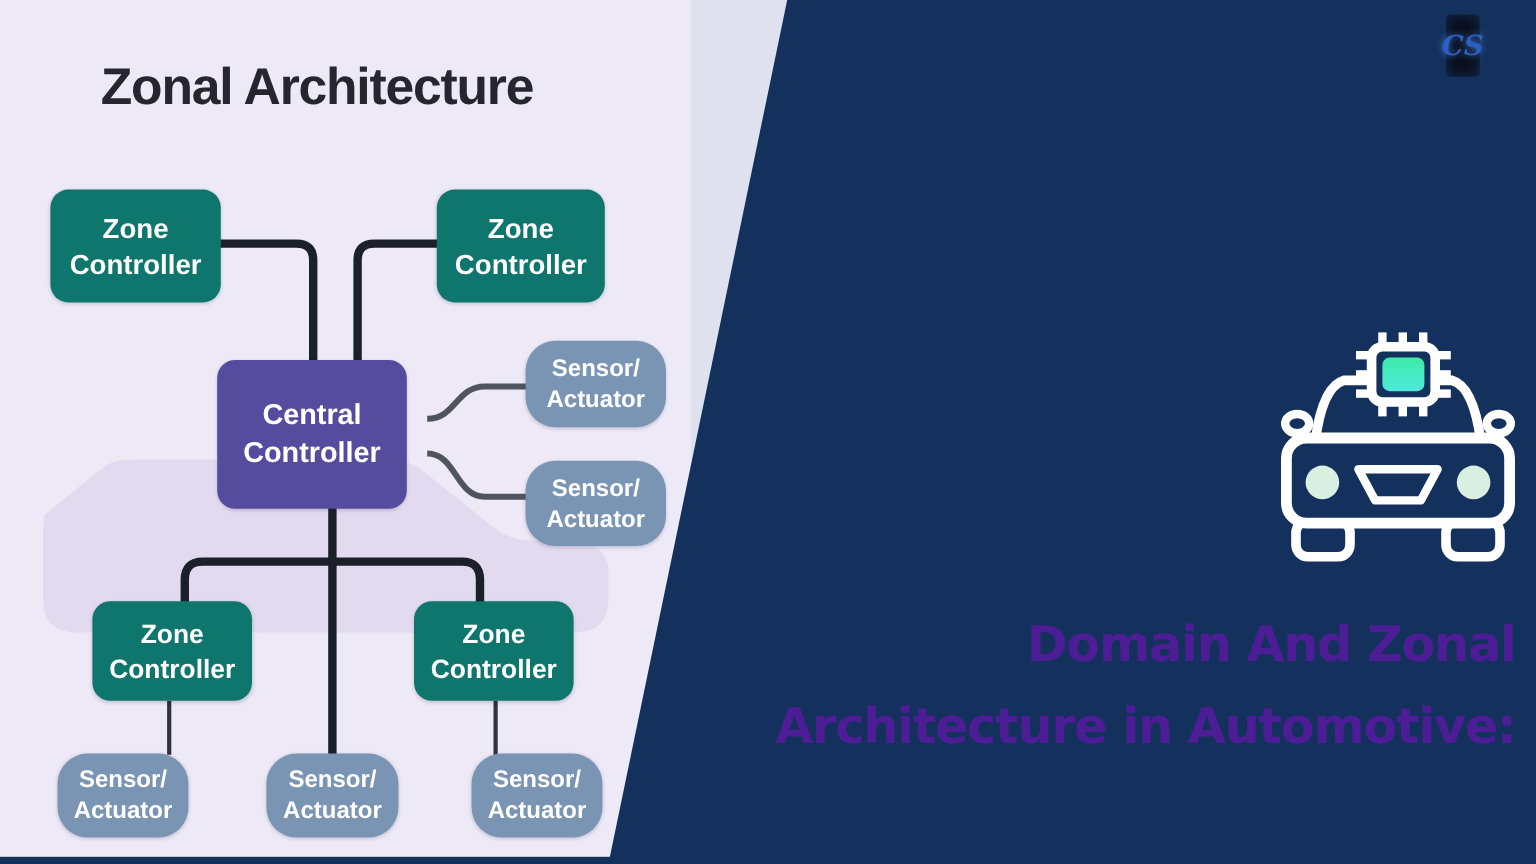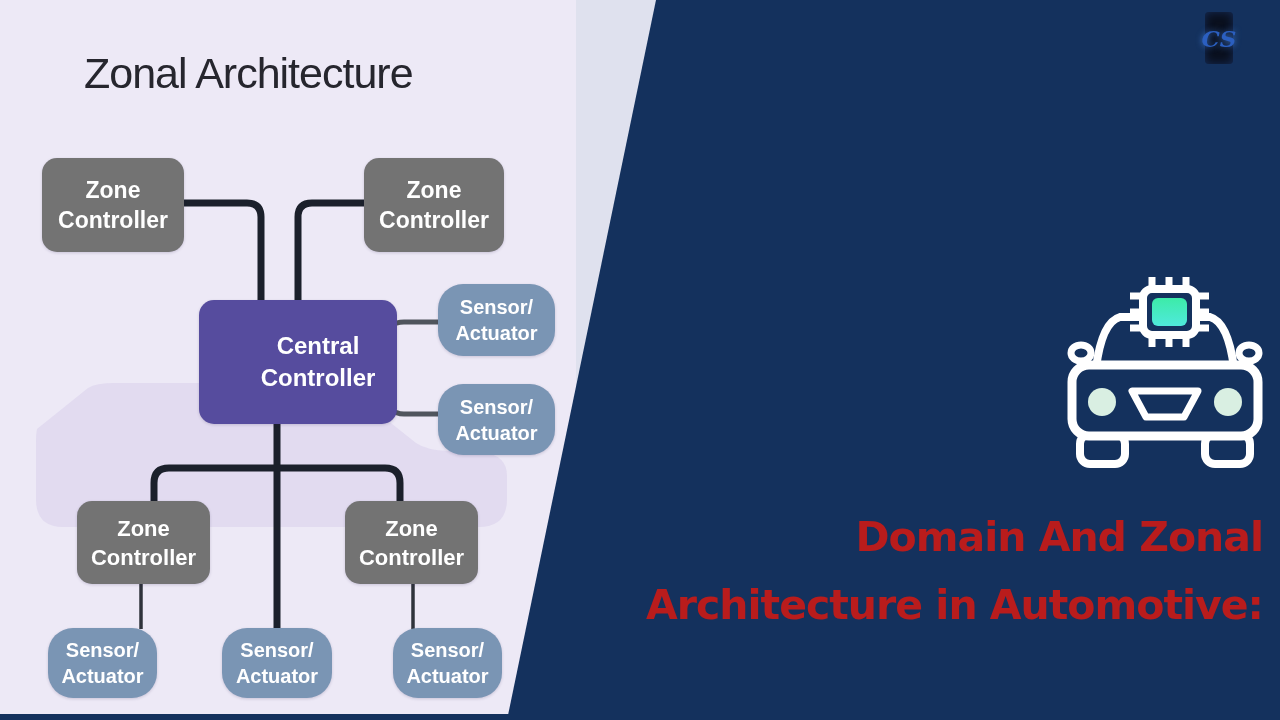--- a/index.html
+++ b/index.html
@@ -13,34 +13,34 @@
   .strip-bg{position:absolute;left:576px;top:0;width:704px;height:720px;background:#DFE1EE;}
   .navy-panel{
     position:absolute;left:0;top:0;width:1280px;height:720px;background:#14315D;
     clip-path:polygon(656px 0,1280px 0,1280px 720px,507px 720px);
   }
   .bottom-bar{position:absolute;left:0;bottom:0;width:1280px;height:6px;background:#14315D;}
   .silhouette{position:absolute;left:0;top:0;width:576px;height:720px;}
   
   .diagram-title{
     position:absolute;left:84px;top:52px;margin:0;
-    font-size:43px;font-weight:normal;letter-spacing:-1px;color:#26262E;line-height:1;
+    font-size:43px;font-weight:bold;letter-spacing:-1px;color:#26262E;line-height:1;
   }
   .connectors{position:absolute;left:0;top:0;width:576px;height:720px;}
   .node{
     position:absolute;border-radius:15px;color:#FFFFFF;font-weight:bold;
     display:flex;flex-direction:column;align-items:center;justify-content:center;
     text-align:center;box-shadow:0 1px 3px rgba(40,30,80,0.18);
   }
-  .orange{background:#737373;}
+  .orange{background:#0f766e;}
   .purple{background:#564C9E;}
   .steel{background:#7A95B4;border-radius:25px;}
   .n-zc1{left:42px;top:158px;width:142px;height:94px;font-size:23px;line-height:30px;}
   .n-zc2{left:364px;top:158px;width:140px;height:94px;font-size:23px;line-height:30px;}
-  .n-central{left:199px;top:300px;width:158px;height:124px;font-size:24px;line-height:32px;padding-left:40px;}
+  .n-central{left:181px;top:300px;width:158px;height:124px;font-size:24px;line-height:32px;}
   .n-sa-rt{left:438px;top:284px;width:117px;height:72px;font-size:20px;line-height:26px;}
   .n-sa-rb{left:438px;top:384px;width:117px;height:71px;font-size:20px;line-height:26px;}
   .n-zc3{left:77px;top:501px;width:133px;height:83px;font-size:22px;line-height:29px;}
   .n-zc4{left:345px;top:501px;width:133px;height:83px;font-size:22px;line-height:29px;}
   .n-sa-b1{left:48px;top:628px;width:109px;height:70px;font-size:20px;line-height:26px;}
   .n-sa-b2{left:222px;top:628px;width:110px;height:70px;font-size:20px;line-height:26px;}
   .n-sa-b3{left:393px;top:628px;width:109px;height:70px;font-size:20px;line-height:26px;}
   
   .logo{
     position:absolute;left:1205px;top:12px;width:28px;height:52px;border-radius:4px;
@@ -50,21 +50,21 @@
   .logo span{
     font-family:"DejaVu Serif",serif;font-style:italic;font-weight:bold;
     font-size:23px;color:#2B5FC0;text-shadow:0 0 6px rgba(70,130,220,0.8);
   }
   .car-icon{position:absolute;left:1060px;top:250px;width:210px;height:230px;}
   .headline{
     position:absolute;right:17px;top:503px;width:760px;text-align:right;
     font-family:"DejaVu Sans","Liberation Sans",sans-serif;font-weight:bold;
   }
   .headline .hl{
-    font-size:41px;line-height:68px;letter-spacing:-1px;color:#b91c1c;white-space:nowrap;
+    font-size:41px;line-height:68px;letter-spacing:-1px;color:#4c1d95;white-space:nowrap;
   }
   .headline .sub{
     font-size:36px;line-height:62px;letter-spacing:-0.5px;color:#FFFFFF;white-space:nowrap;
   }
 </style>
 </head>
 <body>
 
 <div class="canvas">
 

